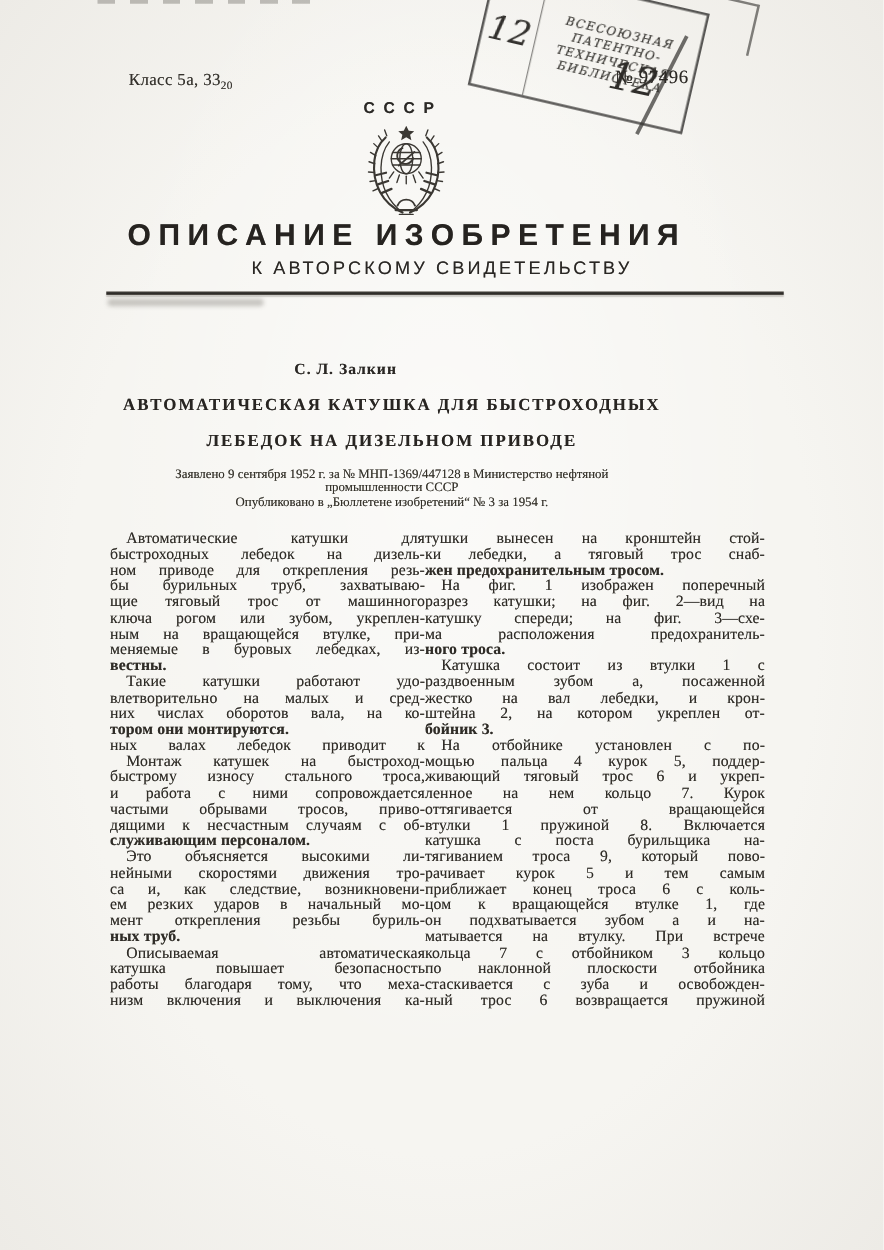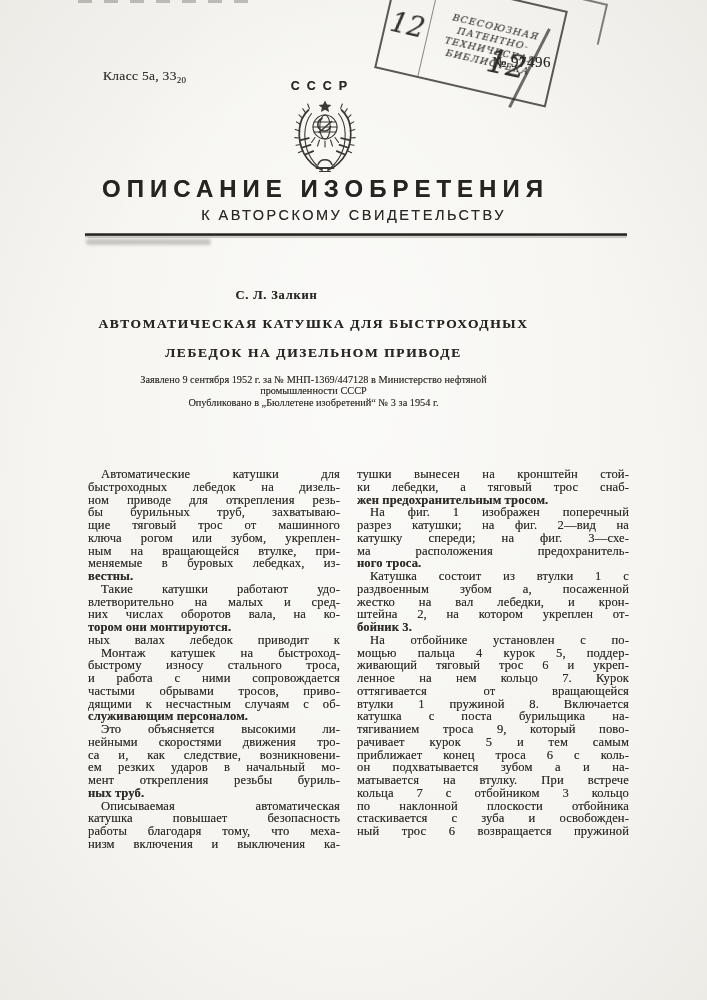--- a/index.html
+++ b/index.html
@@ -9,21 +9,21 @@
       radial-gradient(ellipse at 50% 38%, rgba(255,255,255,.55) 0%, rgba(255,255,255,0) 55%),
       radial-gradient(ellipse at 50% 50%, #f6f5f1 60%, #edebe6 100%);
     font-family:"Liberation Serif","DejaVu Serif",serif;
     color:#2e2b27;
     text-shadow:0 0 .35px rgba(46,43,39,.55);
   }
   .abs{position:absolute;}
   .crow{position:absolute;width:707px;text-align:center;}
 
   
-  .class-label{left:103px;top:68px;font-size:13.5px;letter-spacing:.3px;color:#35322d;}
+  .class-label{left:103px;top:56px;font-size:13.5px;letter-spacing:.3px;color:#35322d;}
   .class-sub{font-size:9px;vertical-align:-3px;}
 
   
   .stamp-box{
     left:383px;top:-10px;width:172px;height:95px;
     border:2px solid rgba(45,44,42,.78);
     transform:rotate(13deg);
     display:flex;align-items:stretch;
     filter:blur(.25px);
   }
@@ -54,21 +54,21 @@
   .smudge{left:86px;top:239px;width:125px;height:6px;background:#8d8a84;opacity:.45;filter:blur(1.6px);border-radius:3px;}
   .edge-dashes{left:78px;top:0;width:170px;height:3px;opacity:.35;filter:blur(.4px);
     background:repeating-linear-gradient(90deg,#5a5750 0 14px,transparent 14px 26px);}
 
   .author{left:-77px;top:288px;font-weight:bold;font-size:12.5px;letter-spacing:.8px;color:#2a2724;}
   .inv-title1{left:-40px;top:316px;font-weight:bold;font-size:13.5px;letter-spacing:1.6px;color:#282522;}
   .inv-title2{left:-40px;top:345px;font-weight:bold;font-size:13.5px;letter-spacing:1.6px;color:#282522;}
   .filing{left:-40px;top:374px;font-size:10.3px;line-height:11.3px;color:#343129;}
 
   
-  .columns{left:88px;top:424px;width:536px;display:grid;grid-template-columns:252px 272px;column-gap:17px;margin-top:44px;}
+  .columns{left:88px;top:424px;width:536px;display:grid;grid-template-columns:252px 272px;column-gap:0;}
   .col{font-size:12.6px;line-height:12.75px;letter-spacing:.1px;color:#2f2c27;}
   .bline{text-align:justify;text-align-last:justify;}
   .bline.pend{text-align-last:left;font-weight:bold;}
   .bline.ind{text-indent:13px;}
 </style>
 </head>
 <body>
 
 <div class="page">
 
@@ -191,20 +191,21 @@
         <div class="bline ind">На отбойнике установлен с по-</div>
         <div class="bline">мощью пальца 4 курок 5, поддер-</div>
         <div class="bline">живающий тяговый трос 6 и укреп-</div>
         <div class="bline">ленное на нем кольцо 7. Курок</div>
         <div class="bline">оттягивается от вращающейся</div>
         <div class="bline">втулки 1 пружиной 8. Включается</div>
         <div class="bline">катушка с поста бурильщика на-</div>
         <div class="bline">тягиванием троса 9, который пово-</div>
         <div class="bline">рачивает курок 5 и тем самым</div>
         <div class="bline">приближает конец троса 6 с коль-</div>
+        <div class="bline">цом к вращающейся втулке 1, где</div>
         <div class="bline">он подхватывается зубом а и на-</div>
         <div class="bline">матывается на втулку. При встрече</div>
         <div class="bline">кольца 7 с отбойником 3 кольцо</div>
         <div class="bline">по наклонной плоскости отбойника</div>
         <div class="bline">стаскивается с зуба и освобожден-</div>
         <div class="bline">ный трос 6 возвращается пружиной</div>
       </div>
   </div>
 
 </div>

